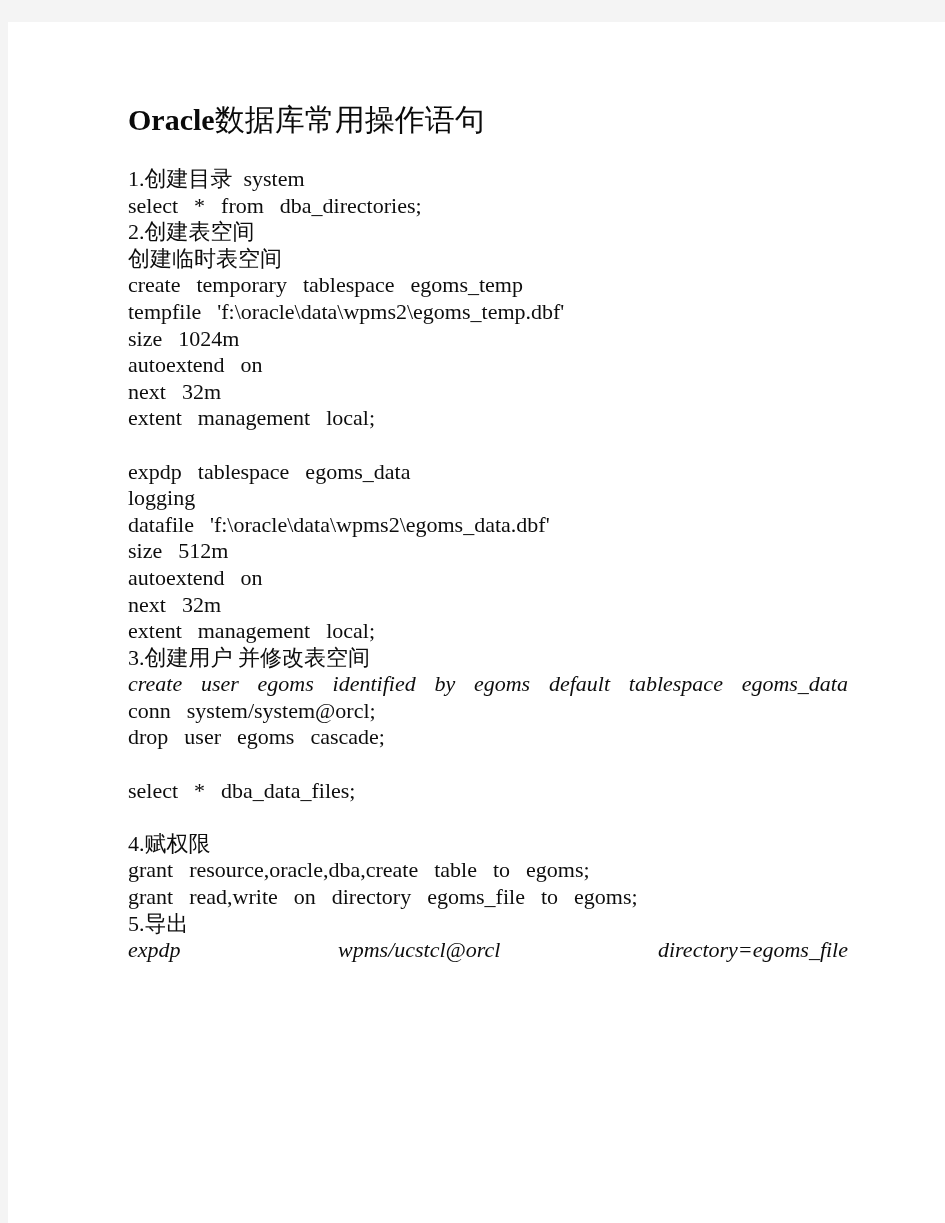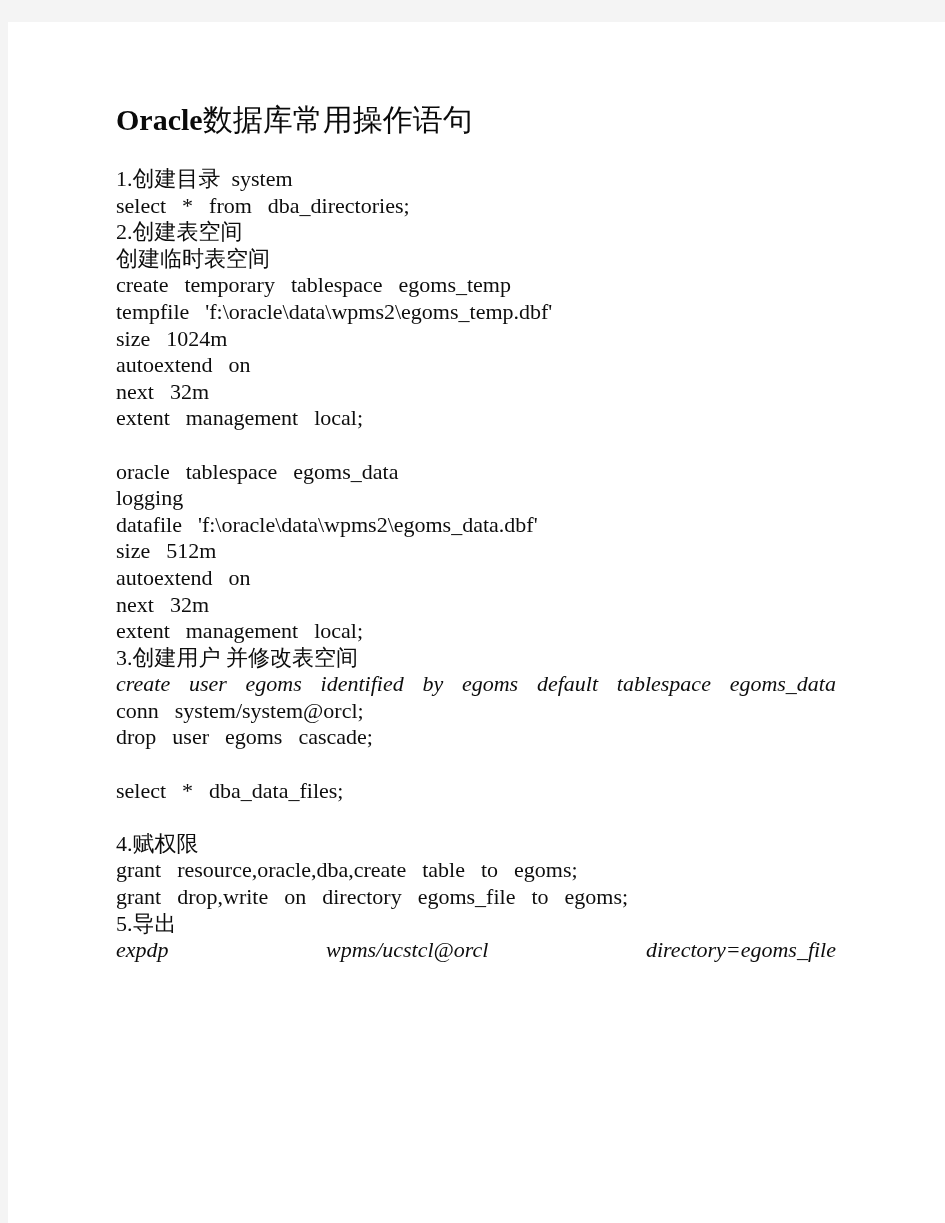--- a/index.html
+++ b/index.html
@@ -42,21 +42,21 @@
     position: absolute;
     top: 22px;
     left: 8px;
     width: 937px;
     height: 1201px;
     background: #ffffff;
   }
 
   .content {
     position: absolute;
-    left: 108px;
+    left: 120px;
     top: 78px;
     width: 720px;
   }
 
   .doc-title {
     font-size: 30px;
     line-height: 40px;
     color: #0a0a0a;
     margin: 0 0 26px 0;
     white-space: nowrap;
@@ -113,37 +113,37 @@
           <div class="line">select  *  from  dba_directories;</div>
           <div class="line cjk">2.创建表空间</div>
           <div class="line cjk">创建临时表空间</div>
           <div class="line">create  temporary  tablespace  egoms_temp</div>
           <div class="line">tempfile  'f:\oracle\data\wpms2\egoms_temp.dbf'</div>
           <div class="line">size  1024m</div>
           <div class="line">autoextend  on</div>
           <div class="line">next  32m</div>
           <div class="line">extent  management  local;</div>
           <div class="line blank"></div>
-          <div class="line">oracle  tablespace  egoms_data</div>
+          <div class="line">expdp  tablespace  egoms_data</div>
           <div class="line">logging</div>
           <div class="line">datafile  'f:\oracle\data\wpms2\egoms_data.dbf'</div>
           <div class="line">size  512m</div>
           <div class="line">autoextend  on</div>
           <div class="line">next  32m</div>
           <div class="line">extent  management  local;</div>
           <div class="line cjk">3.创建用户 并修改表空间</div>
           <div class="line justified">create user egoms identified by egoms default tablespace egoms_data</div>
           <div class="line">conn  system/system@orcl;</div>
           <div class="line">drop  user  egoms  cascade;</div>
           <div class="line blank"></div>
           <div class="line">select  *  dba_data_files;</div>
           <div class="line blank"></div>
           <div class="line cjk">4.赋权限</div>
           <div class="line">grant  resource,oracle,dba,create  table  to  egoms;</div>
-          <div class="line">grant  drop,write  on  directory  egoms_file  to  egoms;</div>
+          <div class="line">grant  read,write  on  directory  egoms_file  to  egoms;</div>
           <div class="line cjk">5.导出</div>
           <div class="line justified">expdp wpms/ucstcl@orcl directory=egoms_file</div>
         </div>
 
     </div>
   </div>
 
 </div>
 
 </body></html>

